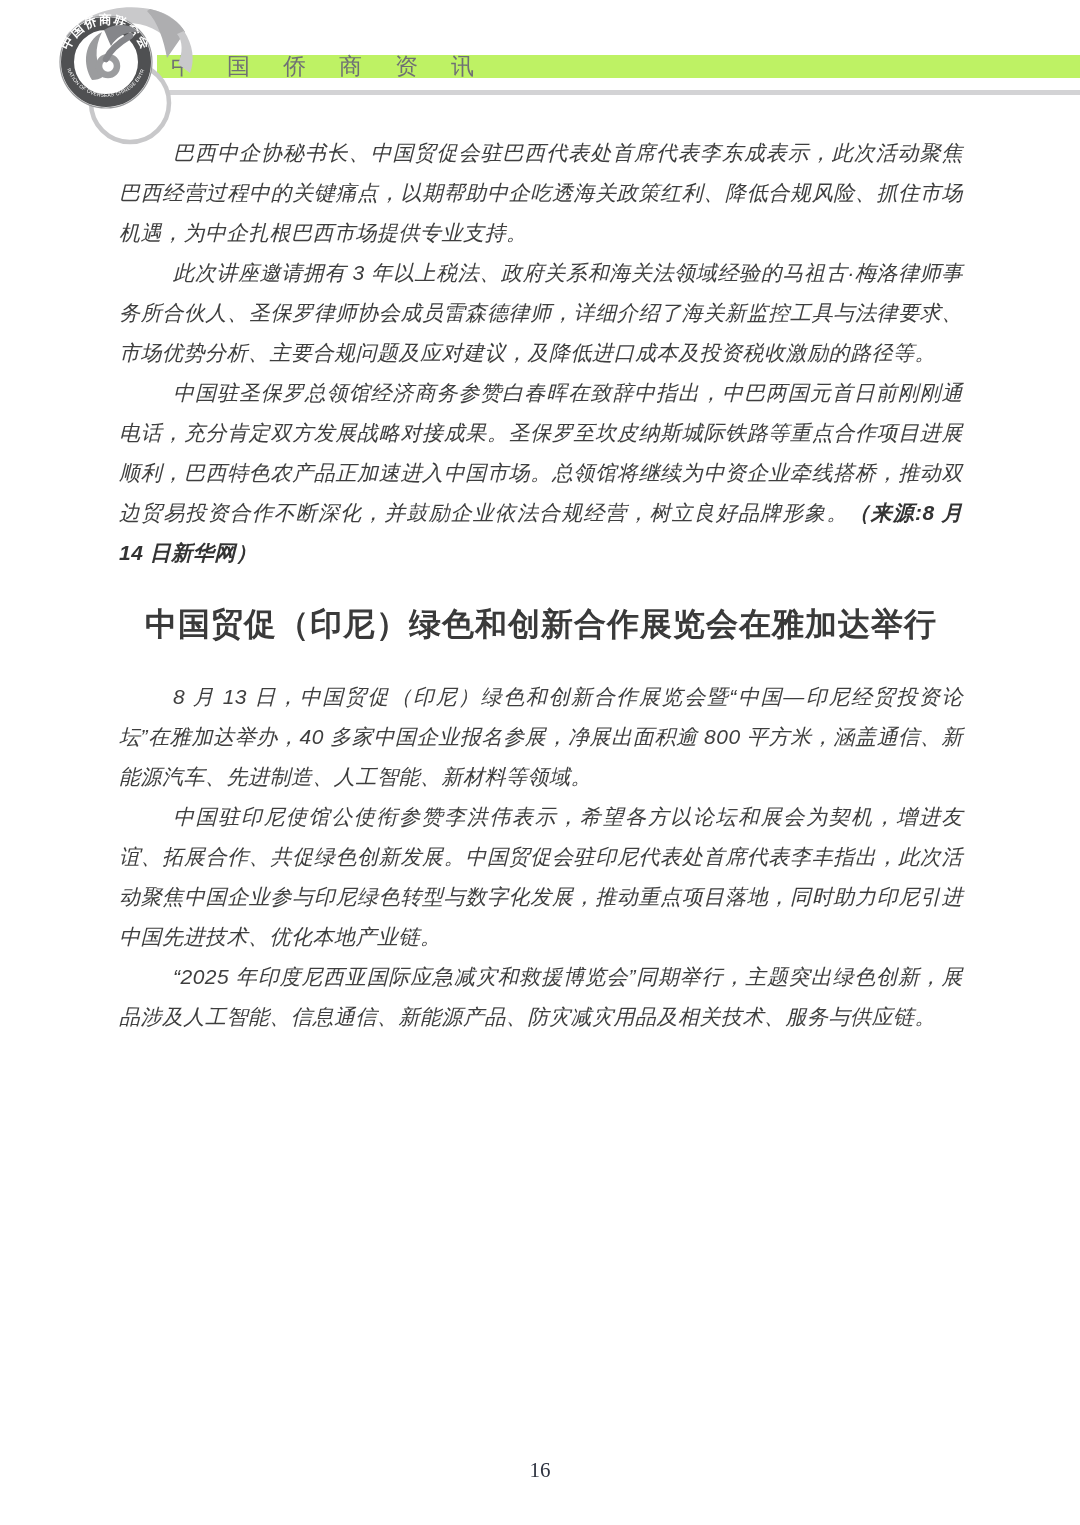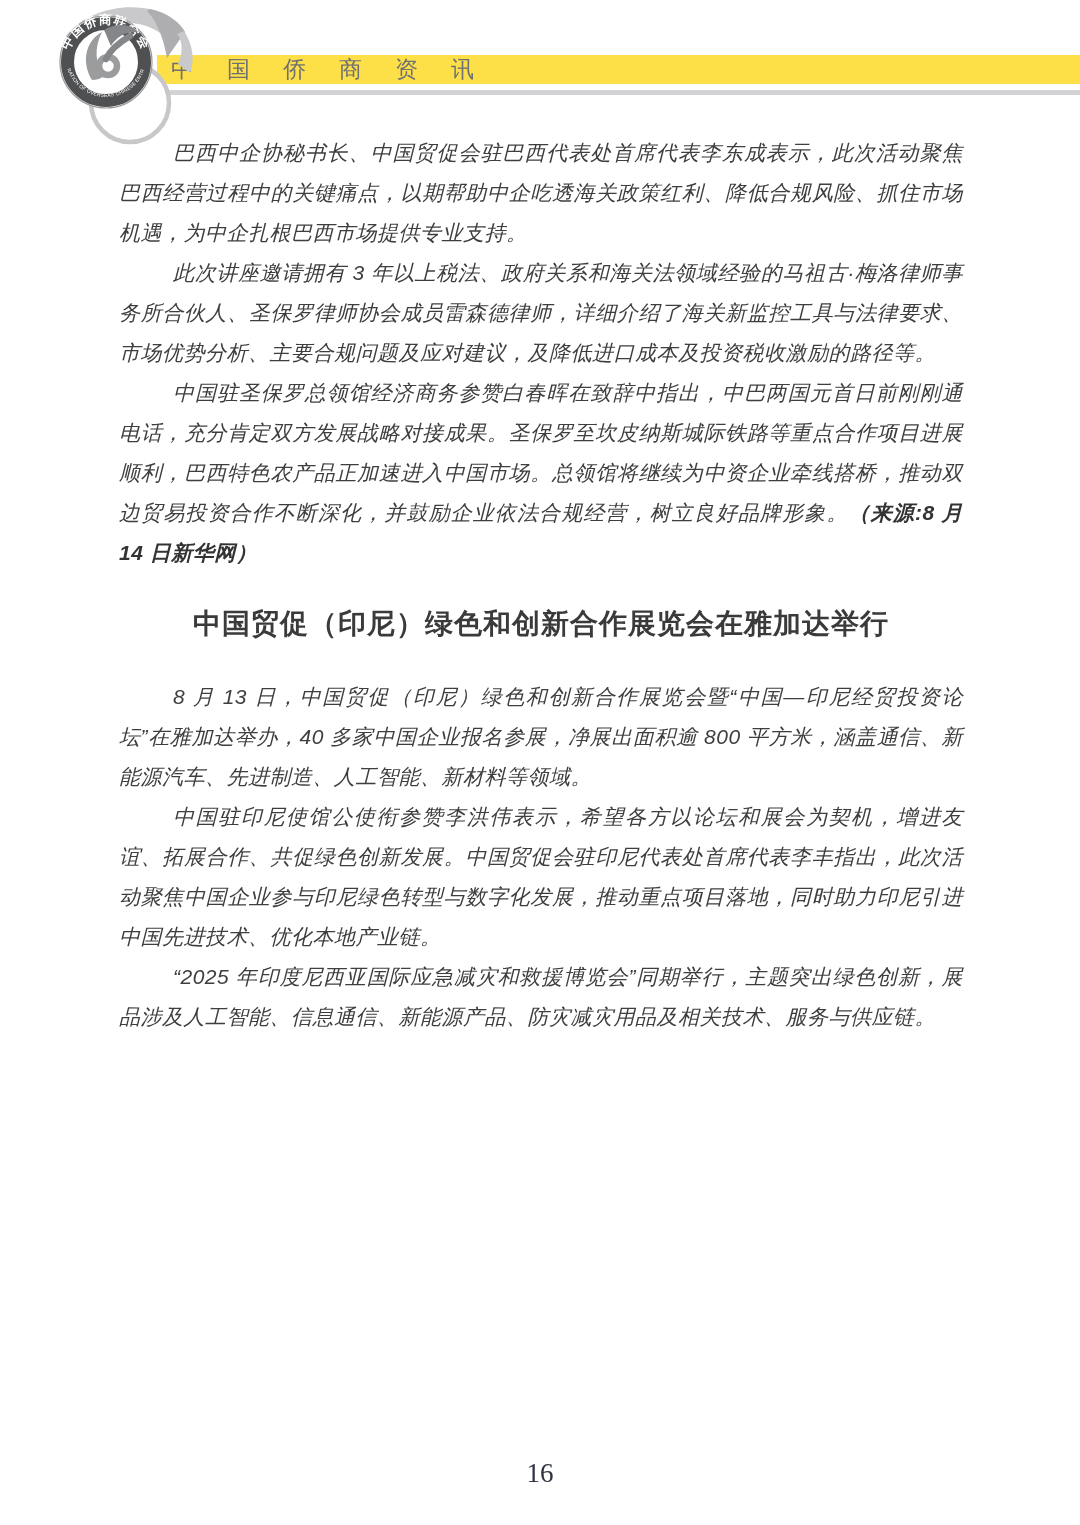--- a/index.html
+++ b/index.html
@@ -1,50 +1,50 @@
 <!DOCTYPE html>
 <html><head>
 <meta charset="utf-8">
 <style>
   html,body { margin:0; padding:0; background:#ffffff; }
   body { width:1080px; height:1525px; font-family:"Liberation Sans","DejaVu Sans",sans-serif; }
   .page { position:relative; width:1080px; height:1525px; background:#ffffff; overflow:hidden; }
 
   
   .masthead-bar {
-    position:absolute; left:157px; right:0; top:55px; height:29px;
-    background:#fde047; z-index:1; display:flex; align-items:center;
+    position:absolute; left:157px; right:0; top:55px; height:23px;
+    background:#bef264; z-index:1; display:flex; align-items:center;
   }
   .masthead-title {
     font-size:23px; color:#6f7074; letter-spacing:33px;
     padding-left:14px; line-height:29px; white-space:nowrap;
   }
   .masthead-rule {
     position:absolute; left:148px; right:0; top:90px; height:5px;
     background:#d3d3d5; z-index:1;
   }
   .logo-svg { position:absolute; left:0; top:0; z-index:3; }
 
   
   .content { position:absolute; left:119px; top:133px; width:844px; }
   .para {
     margin:0; font-size:21px; line-height:40px; color:#3e3e3e;
     text-align:justify; text-indent:54px; letter-spacing:0.5px;font-style:italic;
   }
   .para .source { font-weight:700; color:#333333; }
   .article-title {
-    margin:28px 0 30px 0; font-size:28px; line-height:46px; font-weight:700;
+    margin:28px 0 30px 0; font-size:32px; line-height:46px; font-weight:700;
     color:#3a3a3a; text-align:center; letter-spacing:1px;
   }
 
   
   .page-number {
     position:absolute; left:0; right:0; top:1458px; text-align:center;
     font-family:"Liberation Serif","DejaVu Serif",serif;
-    font-size:27px; color:#2e3340;
+    font-size:21px; color:#2e3340;
   }
 </style>
 </head>
 <body>
 
 <div class="page">
 
   <div class="masthead-bar">
     <span class="masthead-title">中国侨商资讯</span>
   </div>

